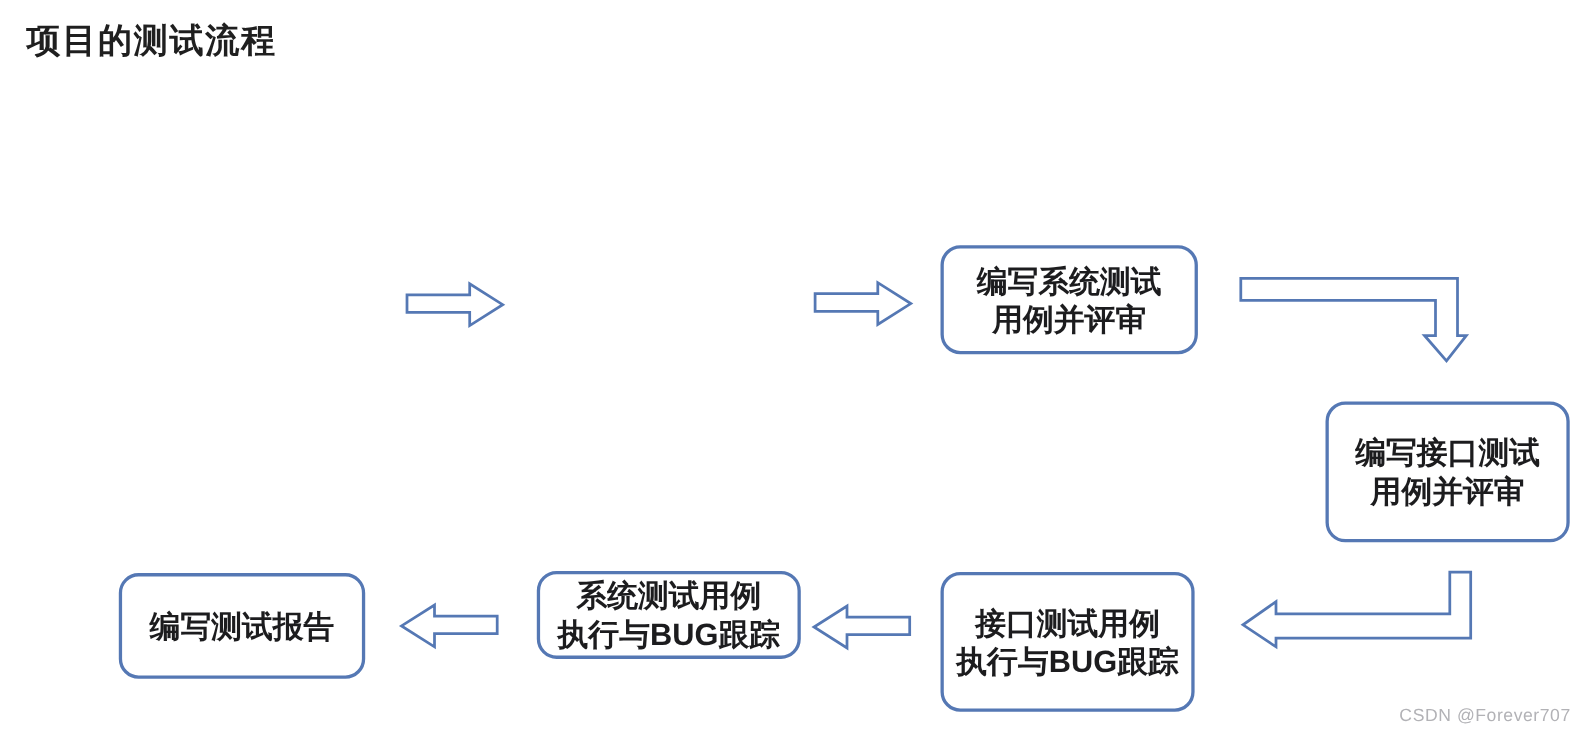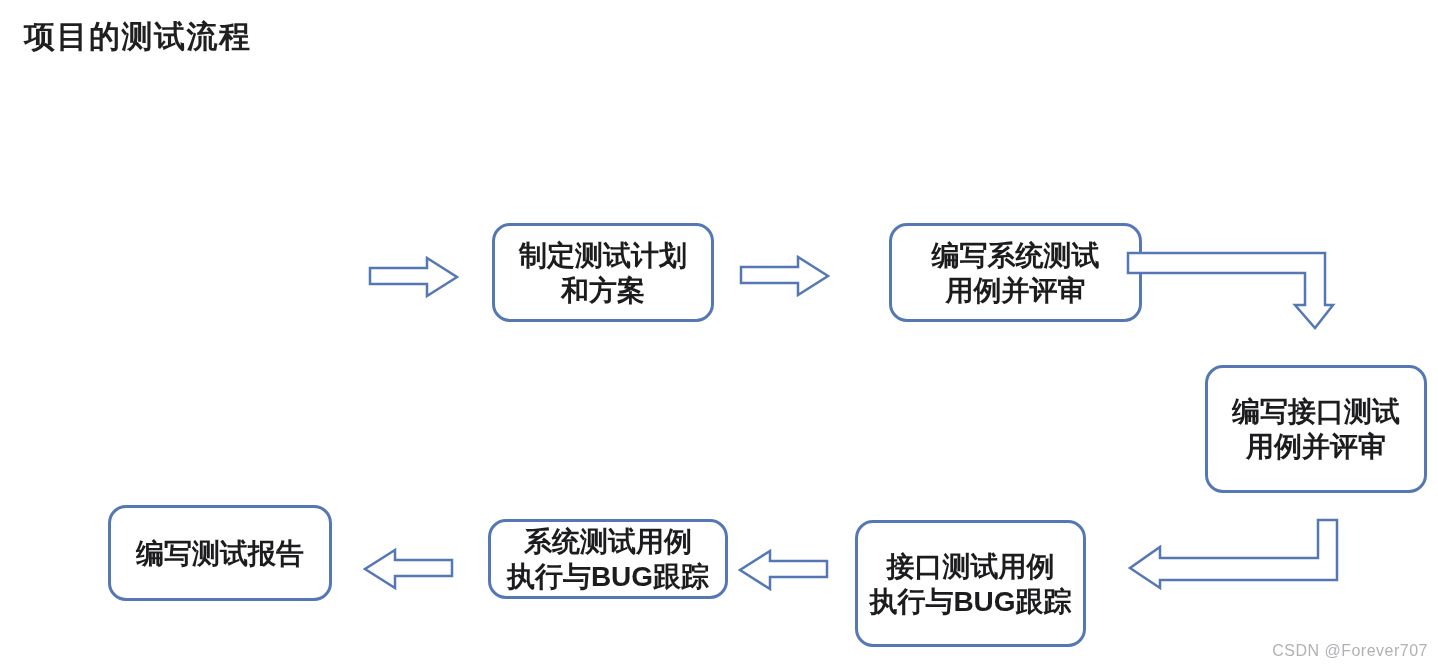--- a/index.html
+++ b/index.html
@@ -45,25 +45,25 @@
   .arrow svg { display: block; overflow: visible; }
   .arrow polygon {
     fill: #ffffff;
     stroke: #5578b4;
     stroke-width: 2.5;
     stroke-linejoin: miter;
   }
   
   .n1 { left: 108px;  top: 223px; width: 222px; height: 99px;  }
   .n2 { left: 492px;  top: 223px; width: 222px; height: 99px;  }
-  .n3 { left: 889px;  top: 223px; width: 253px; height: 99px;  }
+  .n3 { left: 855px;  top: 223px; width: 234px; height: 99px;  }
   .n4 { left: 1205px; top: 365px; width: 222px; height: 128px; }
   .n5 { left: 855px;  top: 520px; width: 231px; height: 127px; }
   .n6 { left: 488px;  top: 519px; width: 240px; height: 80px; }
-  .n7 { left: 108px;  top: 505px; width: 224px; height: 96px;  }
+  .n7 { left: 108px;  top: 521px; width: 224px; height: 96px;  }
   
   .a1 { left: 370px;  top: 258px; }
   .a2 { left: 741px;  top: 257px; }
   .e1 { left: 1128px; top: 253px; }
   .e2 { left: 1130px; top: 520px; }
   .a3 { left: 740px;  top: 551px; }
   .a4 { left: 365px;  top: 550px; }
   .watermark {
     position: absolute;
     right: 10px;
@@ -73,24 +73,20 @@
     letter-spacing: 0.5px;
   }
 </style>
 </head>
 <body>
 
 <div class="canvas">
 
   <h1 class="title">项目的测试流程</h1>
 
-  <div class="node n2">
-    <span class="node-label">制定测试计划
-和方案</span>
-  </div>
   <div class="node n3">
     <span class="node-label">编写系统测试
 用例并评审</span>
   </div>
 
   <div class="node n4">
     <span class="node-label">编写接口测试
 用例并评审</span>
   </div>
 

